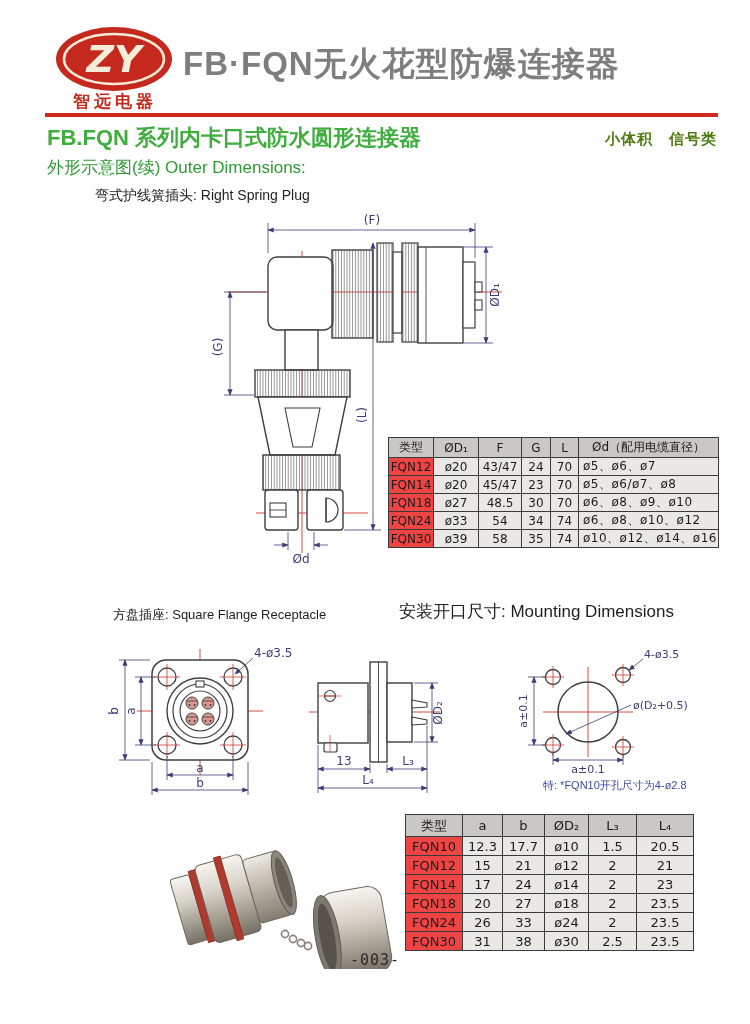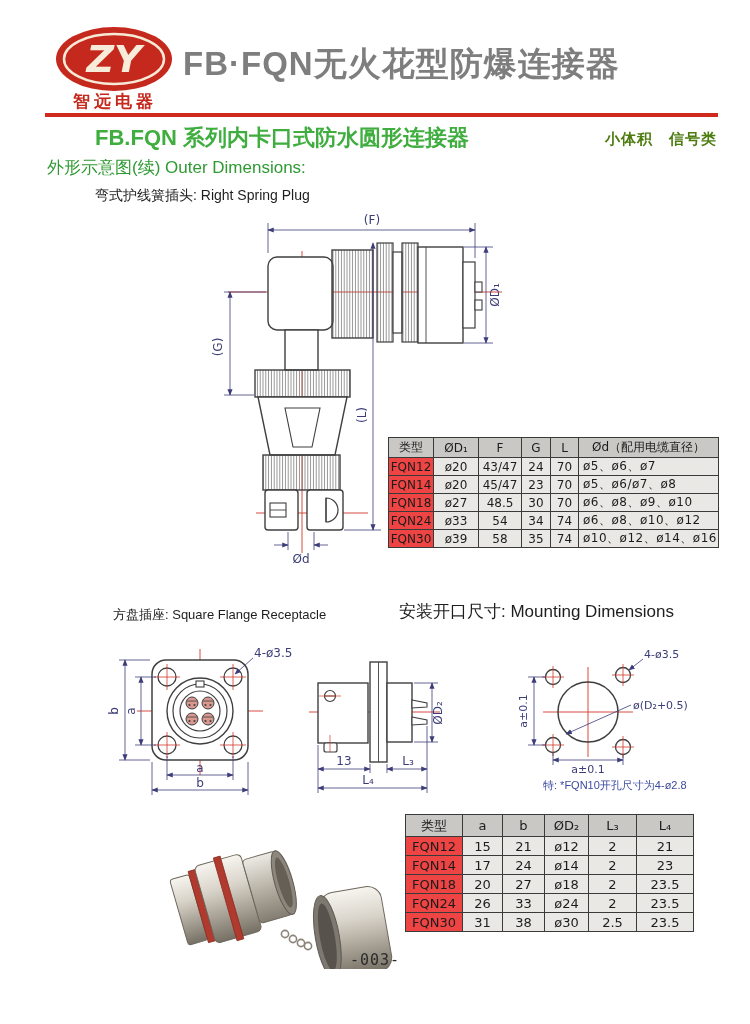--- a/index.html
+++ b/index.html
@@ -5,21 +5,21 @@
   html,body{margin:0;padding:0;background:#ffffff;}
   .page{position:relative;width:750px;height:969px;background:#fff;overflow:hidden;
         font-family:"Liberation Sans","DejaVu Sans",sans-serif;}
   
   .logo{position:absolute;left:53px;top:26px;width:122px;}
   .logo-company{position:absolute;left:50px;top:90px;width:130px;text-align:center;
         color:#c5291d;font-weight:bold;font-size:17px;letter-spacing:4px;}
   .doc-title{position:absolute;left:183px;top:42px;width:470px;
         color:#7e7e7e;font-weight:bold;font-size:33px;letter-spacing:1px;}
   .red-rule{position:absolute;left:45px;top:113px;width:673px;height:4px;background:#cf2a1b;}
-  .series-heading{position:absolute;left:47px;top:123px;color:#3fae3f;font-weight:bold;font-size:22px;margin-left:48px;}
+  .series-heading{position:absolute;left:47px;top:123px;color:#3fae3f;font-weight:bold;font-size:22px;}
   .series-tags{position:absolute;right:33px;top:130px;color:#4d7c0f;font-weight:bold;font-size:15px;letter-spacing:1px;}
   .outer-dim-heading{position:absolute;left:47px;top:156px;color:#2f9a33;font-size:17px;}
   .plug-caption{position:absolute;left:95px;top:187px;color:#1e1e1e;font-size:14px;}
   .receptacle-caption{position:absolute;left:113px;top:606px;color:#1e1e1e;font-size:13px;}
   .mounting-heading{position:absolute;left:399px;top:600px;color:#1e1e1e;font-size:17px;}
   .mounting-note{position:absolute;left:543px;top:778px;color:#3b4a9e;font-size:11px;}
   .page-number{position:absolute;left:0;top:951px;width:750px;text-align:center;
         font-family:"DejaVu Sans Mono",monospace;font-size:15px;color:#2b2b2b;letter-spacing:1px;}
   .drawing{position:absolute;}
   
@@ -352,20 +352,28 @@
     <tbody>
         <tr>
       <th>类型</th>
       <th>a</th>
       <th>b</th>
       <th>ØD₂</th>
       <th>L₃</th>
       <th>L₄</th>
     </tr>
     <tr>
+      <td class="rowhead">FQN10</td>
+      <td>12.3</td>
+      <td>17.7</td>
+      <td>ø10</td>
+      <td>1.5</td>
+      <td>20.5</td>
+    </tr>
+    <tr>
       <td class="rowhead">FQN12</td>
       <td>15</td>
       <td>21</td>
       <td>ø12</td>
       <td>2</td>
       <td>21</td>
     </tr>
     <tr>
       <td class="rowhead">FQN14</td>
       <td>17</td>

